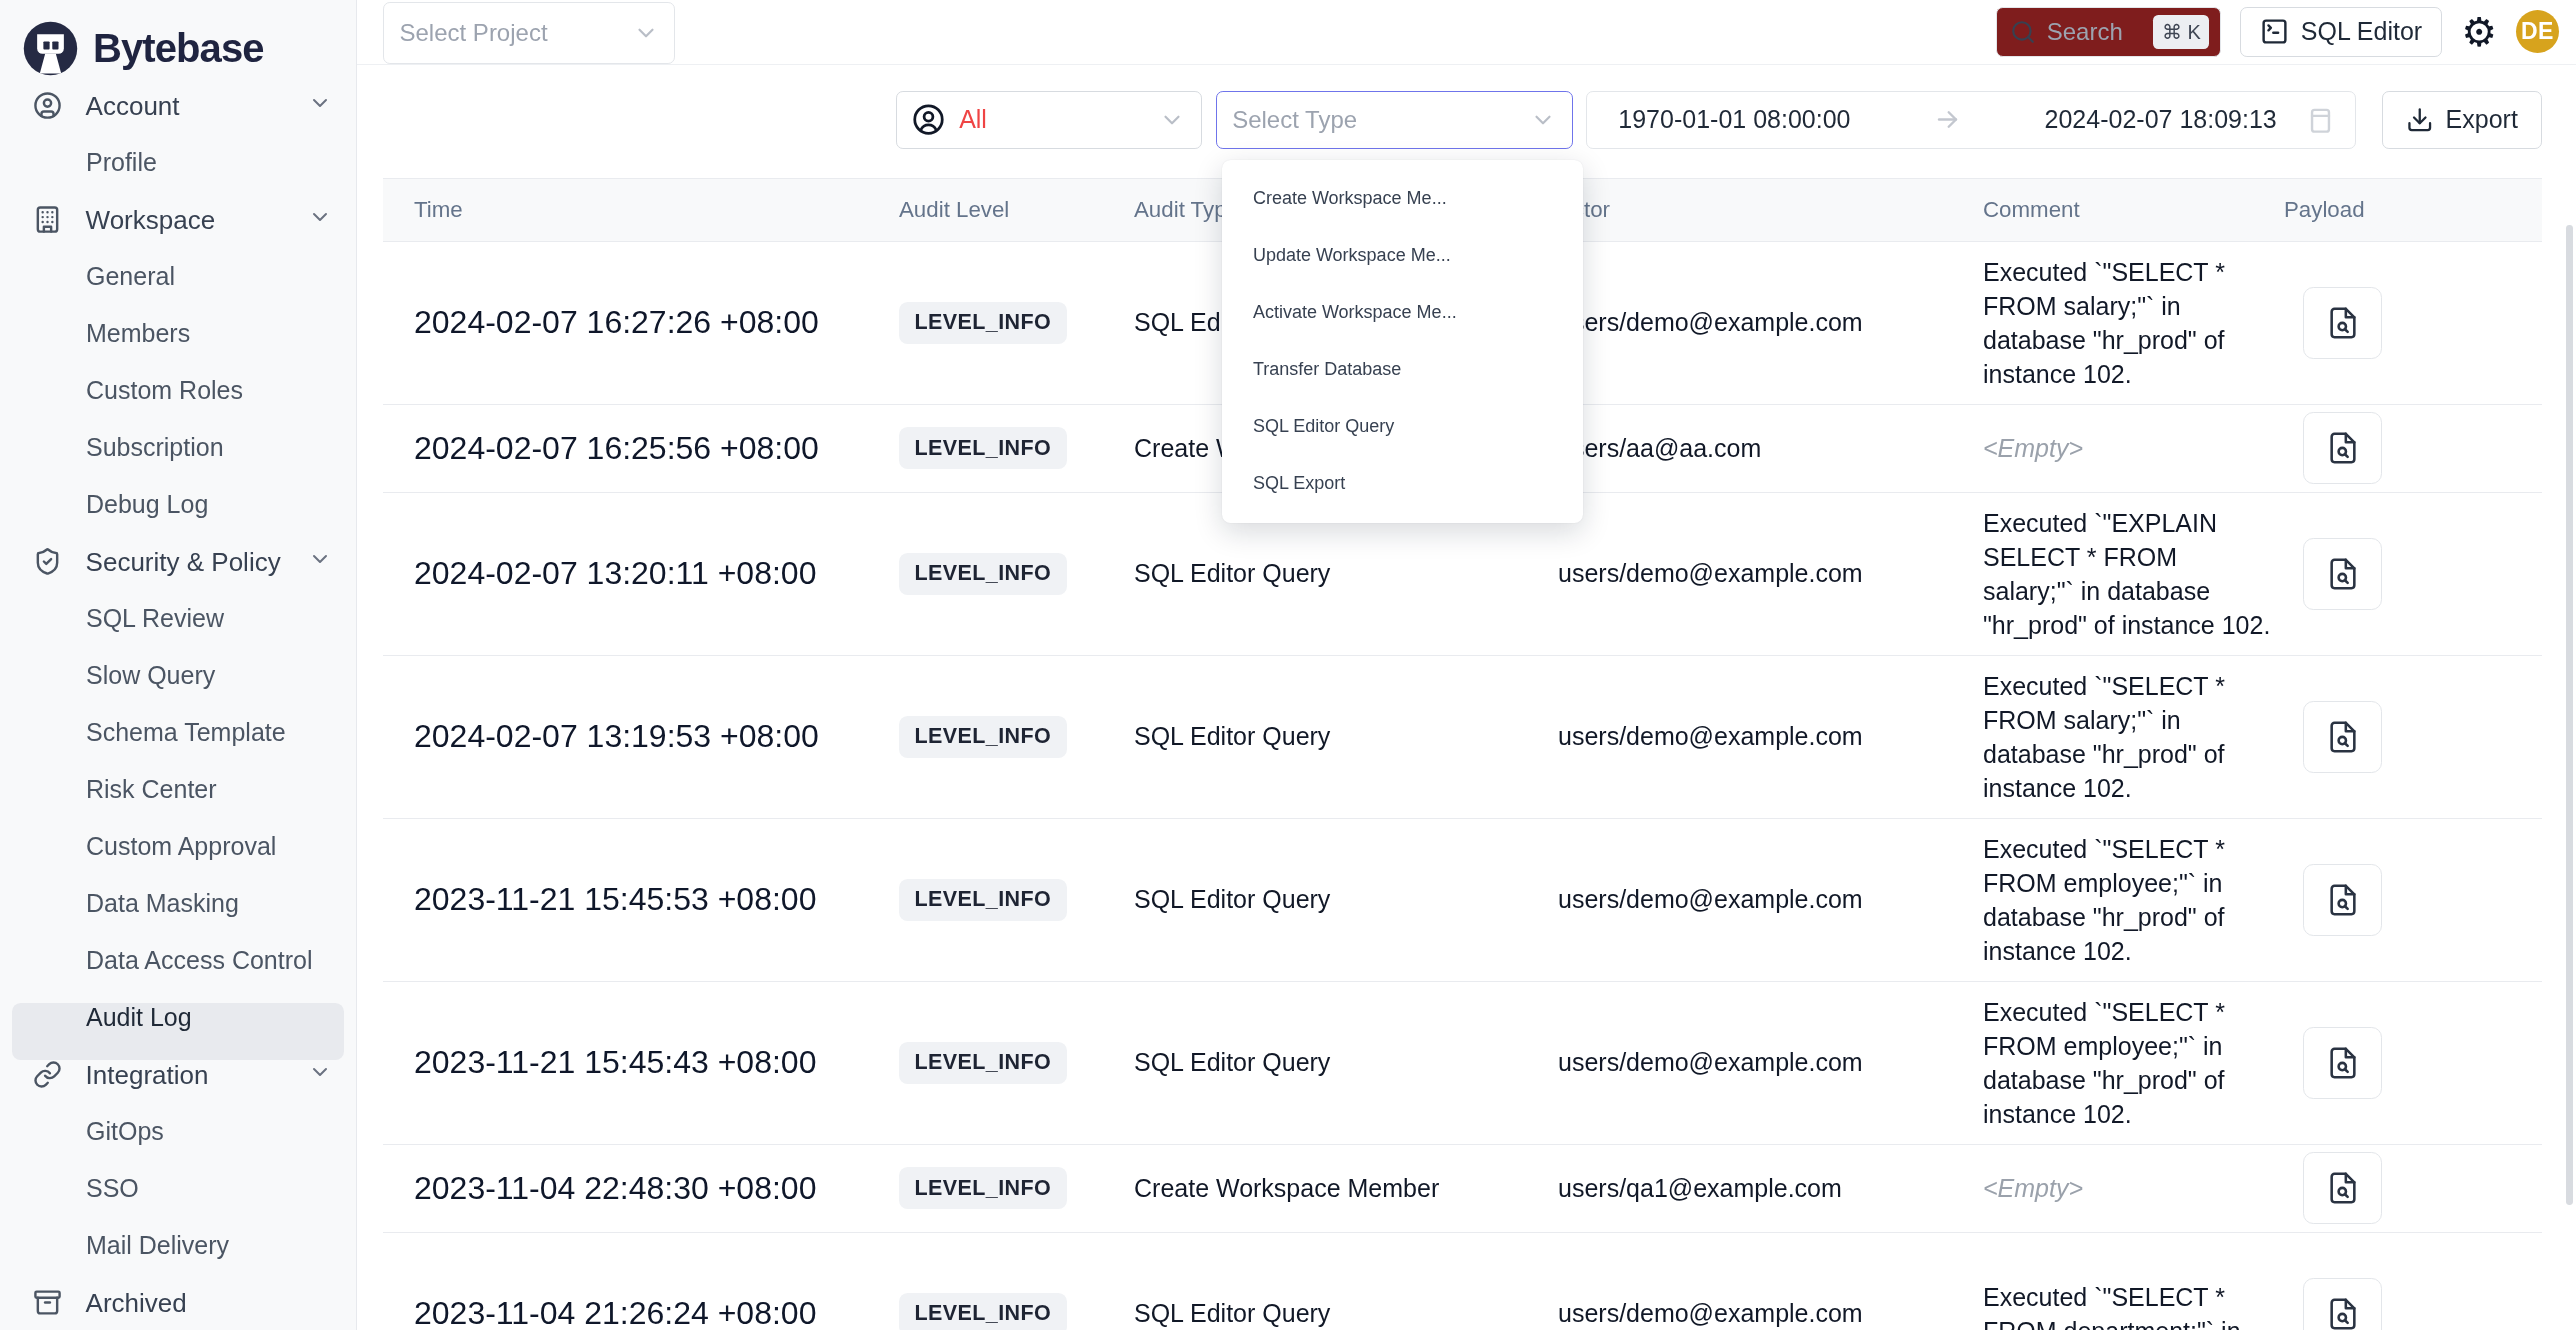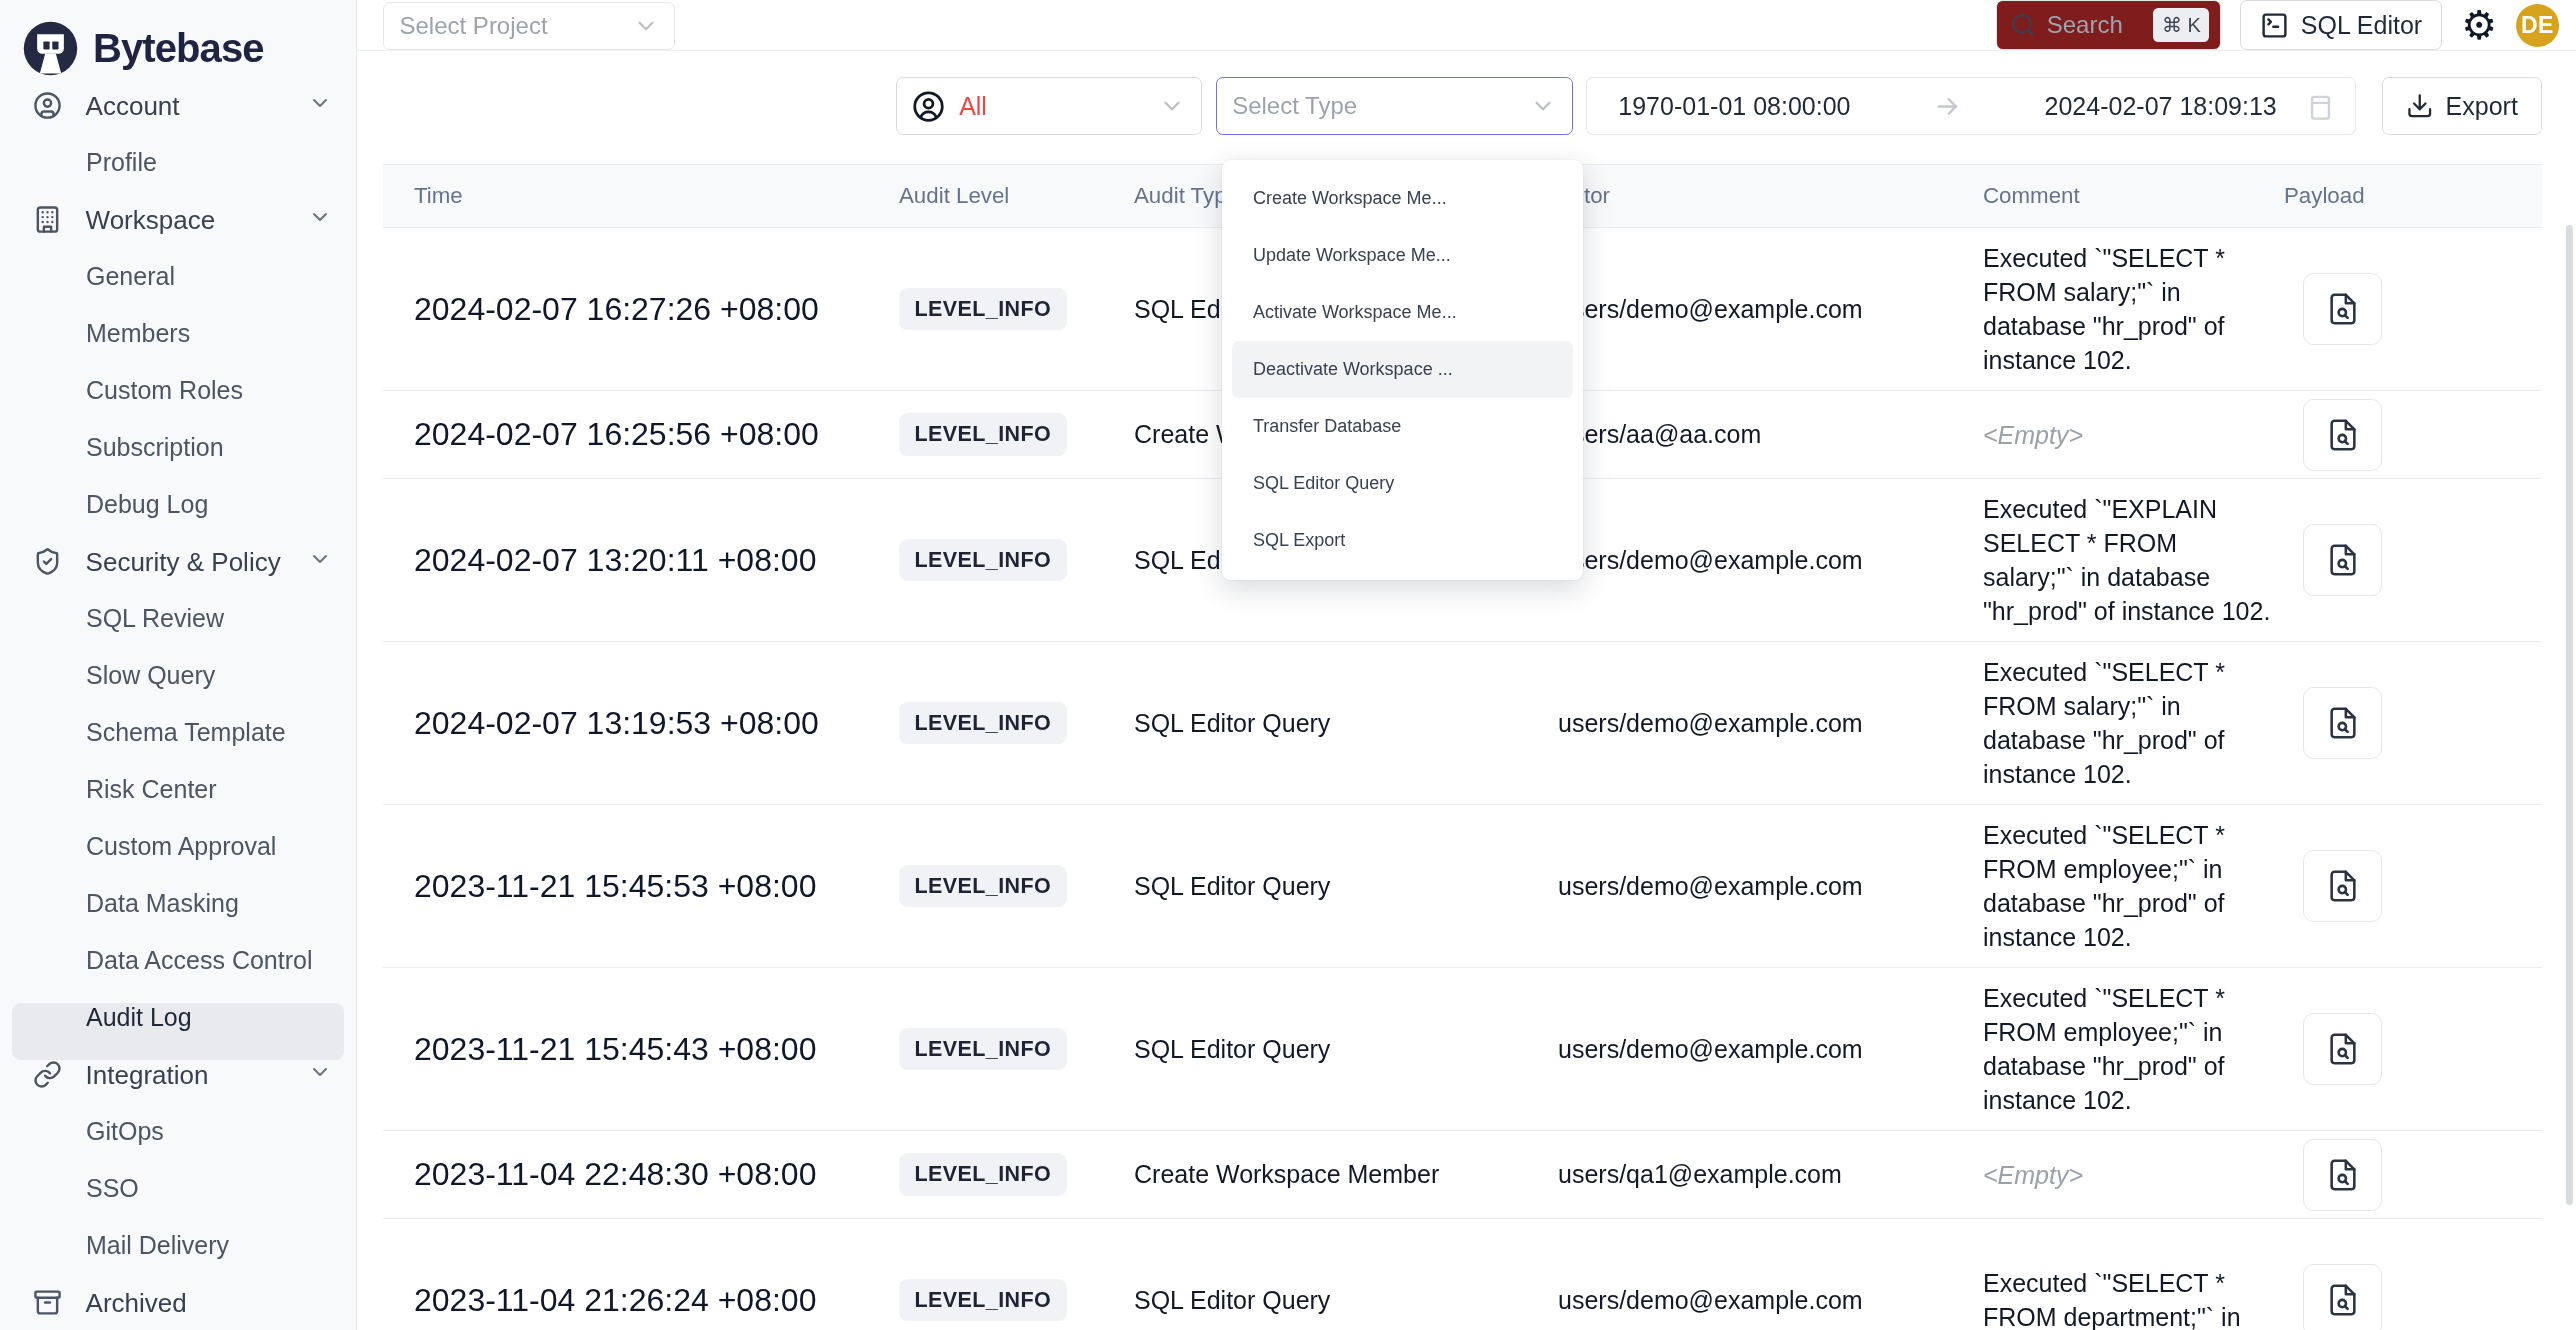--- a/index.html
+++ b/index.html
@@ -18,21 +18,21 @@
   .nav-head-label { font-size:26px; font-weight:500; color:#374151; }
   .nav-sub { padding-left:74px; }
   .nav-sub-label { font-size:25px; color:#4b5563; }
   .nav-item .chev { width:24px; height:24px; color:#6b7280; margin-left:auto; }
   .nav-item.active { background:#e8eaee; }
   .nav-item.active .nav-sub-label { color:#1f2937; font-weight:500; }
 
   
   .main { flex:1; display:flex; flex-direction:column; background:#fff; min-width:0; }
   .topbar { height:70px; display:flex; align-items:center; padding:0 17px 0 26px; border-bottom:0.9px solid #eef0f3; }
-  .select-box { display:flex; align-items:center; height:48px; border:1.7px solid #e3e6ea; border-radius:6.9px; background:#fff; padding:0 15.5px; cursor:pointer; }
+  .select-box { display:flex; align-items:center; height:62px; border:1.7px solid #e3e6ea; border-radius:6.9px; background:#fff; padding:0 15.5px; cursor:pointer; }
   .project-select { width:292px; margin-top:1.7px; }
   .select-placeholder { font-size:24px; color:#9ca3af; }
   .select-value { font-size:25px; color:#ef4444; }
   .select-box .chev { width:26px; height:26px; color:#b9bec7; margin-left:auto; }
   .top-right { margin-left:auto; display:flex; align-items:center; gap:19px; }
   .search-box { display:flex; align-items:center; width:225px; height:50px; border:1.7px solid #e3e6ea; border-radius:6.9px; background:#7f1d1d; padding:0 10.3px 0 13.7px; gap:10.3px; cursor:text; }
   .search-box .sicon { width:26px; height:26px; color:#374151; flex-shrink:0; }
   .search-ph { font-size:24px; color:#9ca3af; }
   .kbd { margin-left:auto; background:#eceef2; border-radius:5.2px; padding:5.2px 8.6px; font-size:20px; color:#3f4654; white-space:nowrap; }
   .sql-editor-btn { display:flex; align-items:center; gap:12px; height:50px; padding:0 19px; border:1.7px solid #d7dbe0; border-radius:6.9px; background:#fff; cursor:pointer; }
@@ -448,21 +448,20 @@
             </button>
           </span>
       </div>
     </div>
   </div>
 
   <div class="type-popup">
     <div class="popup-item">Create Workspace Me...</div>
     <div class="popup-item">Update Workspace Me...</div>
     <div class="popup-item">Activate Workspace Me...</div>
-    <div class="popup-item highlighted">Deactivate Workspace ...</div>
     <div class="popup-item">Transfer Database</div>
     <div class="popup-item">SQL Editor Query</div>
     <div class="popup-item">SQL Export</div>
   </div>
 
   <div class="scroll-thumb"></div>
 </div>
 
 
 </body></html>

